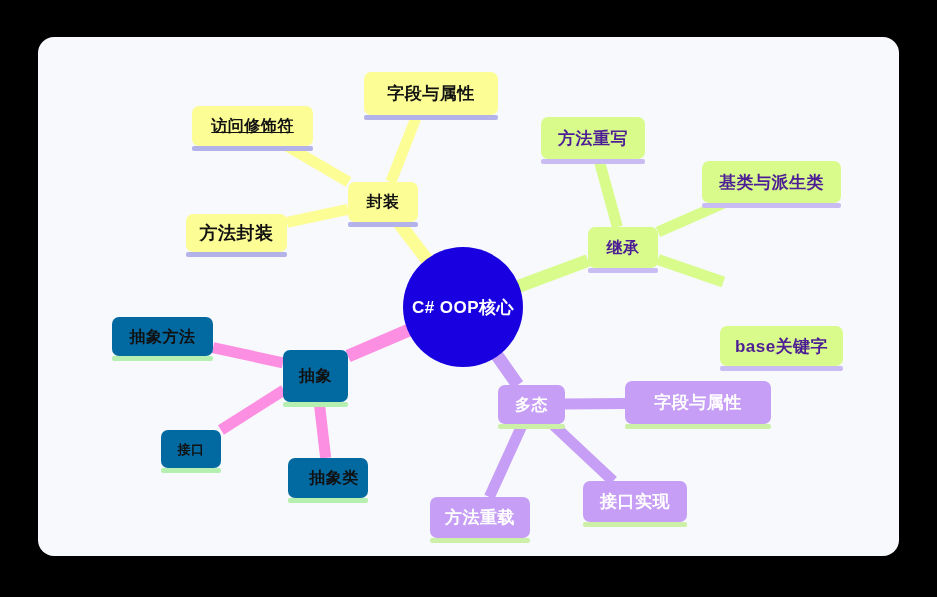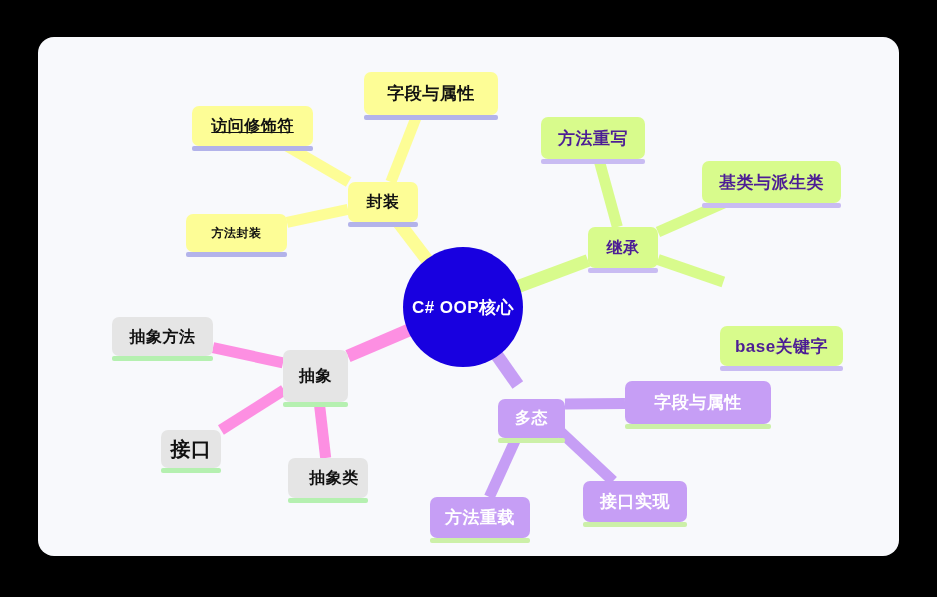--- a/index.html
+++ b/index.html
@@ -85,21 +85,21 @@
   
   .theme-yellow      { background: #fdfd96; color: #111111; }
   .theme-yellow::after { background: #b3b3ea; }
 
   .theme-green       { background: #d8fb8c; color: #4c1d95; }
   .theme-green::after { background: #c9bcf2; }
 
   .theme-purple      { background: #c69ef5; color: #ffffff; }
   .theme-purple::after { background: #ccf0a8; }
 
-  .theme-pink        { background: #e5e5e5; color: #111111; }
+  .theme-pink        { background: #0369a1; color: #111111; }
   .theme-pink::after { background: #b5f0b0; }
 </style>
 </head>
 <body>
 
 <div id="canvas">
   <div id="panel">
     <svg id="edges" viewBox="0 0 861 519" width="861" height="519">
         <line x1="389.84949351475433" y1="223.8649602381151" x2="360.23809523809524" y2="185" stroke="#fdfd96" stroke-width="13" stroke-linecap="butt"></line>
         <line x1="352.8341013824885" y1="145" x2="379.0783410138249" y2="78" stroke="#fdfd96" stroke-width="11" stroke-linecap="butt"></line>
@@ -121,54 +121,54 @@
     <div id="nodes">
         <div class="node underlined theme-yellow" style="left: 310px; top: 145px; width: 70px; height: 40px; font-size: 16px;">
           <span class="label">封装</span>
         </div>
         <div class="node underlined theme-yellow" style="left: 326px; top: 35px; width: 134px; height: 43px; font-size: 17px;">
           <span class="label">字段与属性</span>
         </div>
         <div class="node underlined theme-yellow" style="left: 154px; top: 69px; width: 121px; height: 40px; font-size: 16px; text-decoration: underline;">
           <span class="label">访问修饰符</span>
         </div>
-        <div class="node underlined theme-yellow" style="left: 148px; top: 177px; width: 101px; height: 38px; font-size: 12px;">
+        <div class="node underlined theme-yellow" style="left: 148px; top: 177px; width: 101px; height: 38px; font-size: 18px;">
           <span class="label">方法封装</span>
         </div>
         <div class="node underlined theme-green" style="left: 550px; top: 190px; width: 70px; height: 41px; font-size: 16px;">
           <span class="label">继承</span>
         </div>
         <div class="node underlined theme-green" style="left: 503px; top: 80px; width: 104px; height: 42px; font-size: 17px;">
           <span class="label">方法重写</span>
         </div>
         <div class="node underlined theme-green" style="left: 664px; top: 124px; width: 139px; height: 42px; font-size: 17px;">
           <span class="label">基类与派生类</span>
         </div>
         <div class="node underlined theme-green" style="left: 682px; top: 245px; width: 123px; height: 40px; font-size: 17px; margin-top: 44px;">
           <span class="label">base关键字</span>
         </div>
-        <div class="node underlined theme-purple" style="left: 460px; top: 362px; width: 67px; height: 39px; font-size: 16px; font-family: Liberation Mono, monospace;">
+        <div class="node underlined theme-purple" style="left: 460px; top: 348px; width: 67px; height: 39px; font-size: 16px;">
           <span class="label">多态</span>
         </div>
         <div class="node underlined theme-purple" style="left: 587px; top: 344px; width: 146px; height: 43px; font-size: 17px;">
           <span class="label">字段与属性</span>
         </div>
         <div class="node underlined theme-purple" style="left: 545px; top: 444px; width: 104px; height: 41px; font-size: 17px;">
           <span class="label">接口实现</span>
         </div>
         <div class="node underlined theme-purple" style="left: 392px; top: 460px; width: 100px; height: 41px; font-size: 17px;">
           <span class="label">方法重载</span>
         </div>
         <div class="node underlined theme-pink" style="left: 245px; top: 313px; width: 65px; height: 52px; font-size: 16px; justify-content: center;">
           <span class="label">抽象</span>
         </div>
         <div class="node underlined theme-pink" style="left: 74px; top: 280px; width: 101px; height: 39px; font-size: 16px;">
           <span class="label">抽象方法</span>
         </div>
-        <div class="node underlined theme-pink" style="left: 123px; top: 393px; width: 60px; height: 38px; font-size: 20px;">
+        <div class="node underlined theme-pink" style="left: 123px; top: 393px; width: 60px; height: 38px; font-size: 13px;">
           <span class="label">接口</span>
         </div>
         <div class="node underlined theme-pink" style="left: 250px; top: 421px; width: 80px; height: 40px; font-size: 16px; padding-left: 12px;">
           <span class="label">抽象类</span>
         </div>
         <div class="root" style="left: 365px; top: 210px; width: 120px; height: 120px; background: rgb(24, 0, 224); color: rgb(255, 255, 255);">
           <span>C# OOP核心</span>
         </div>
       </div>
   </div>

